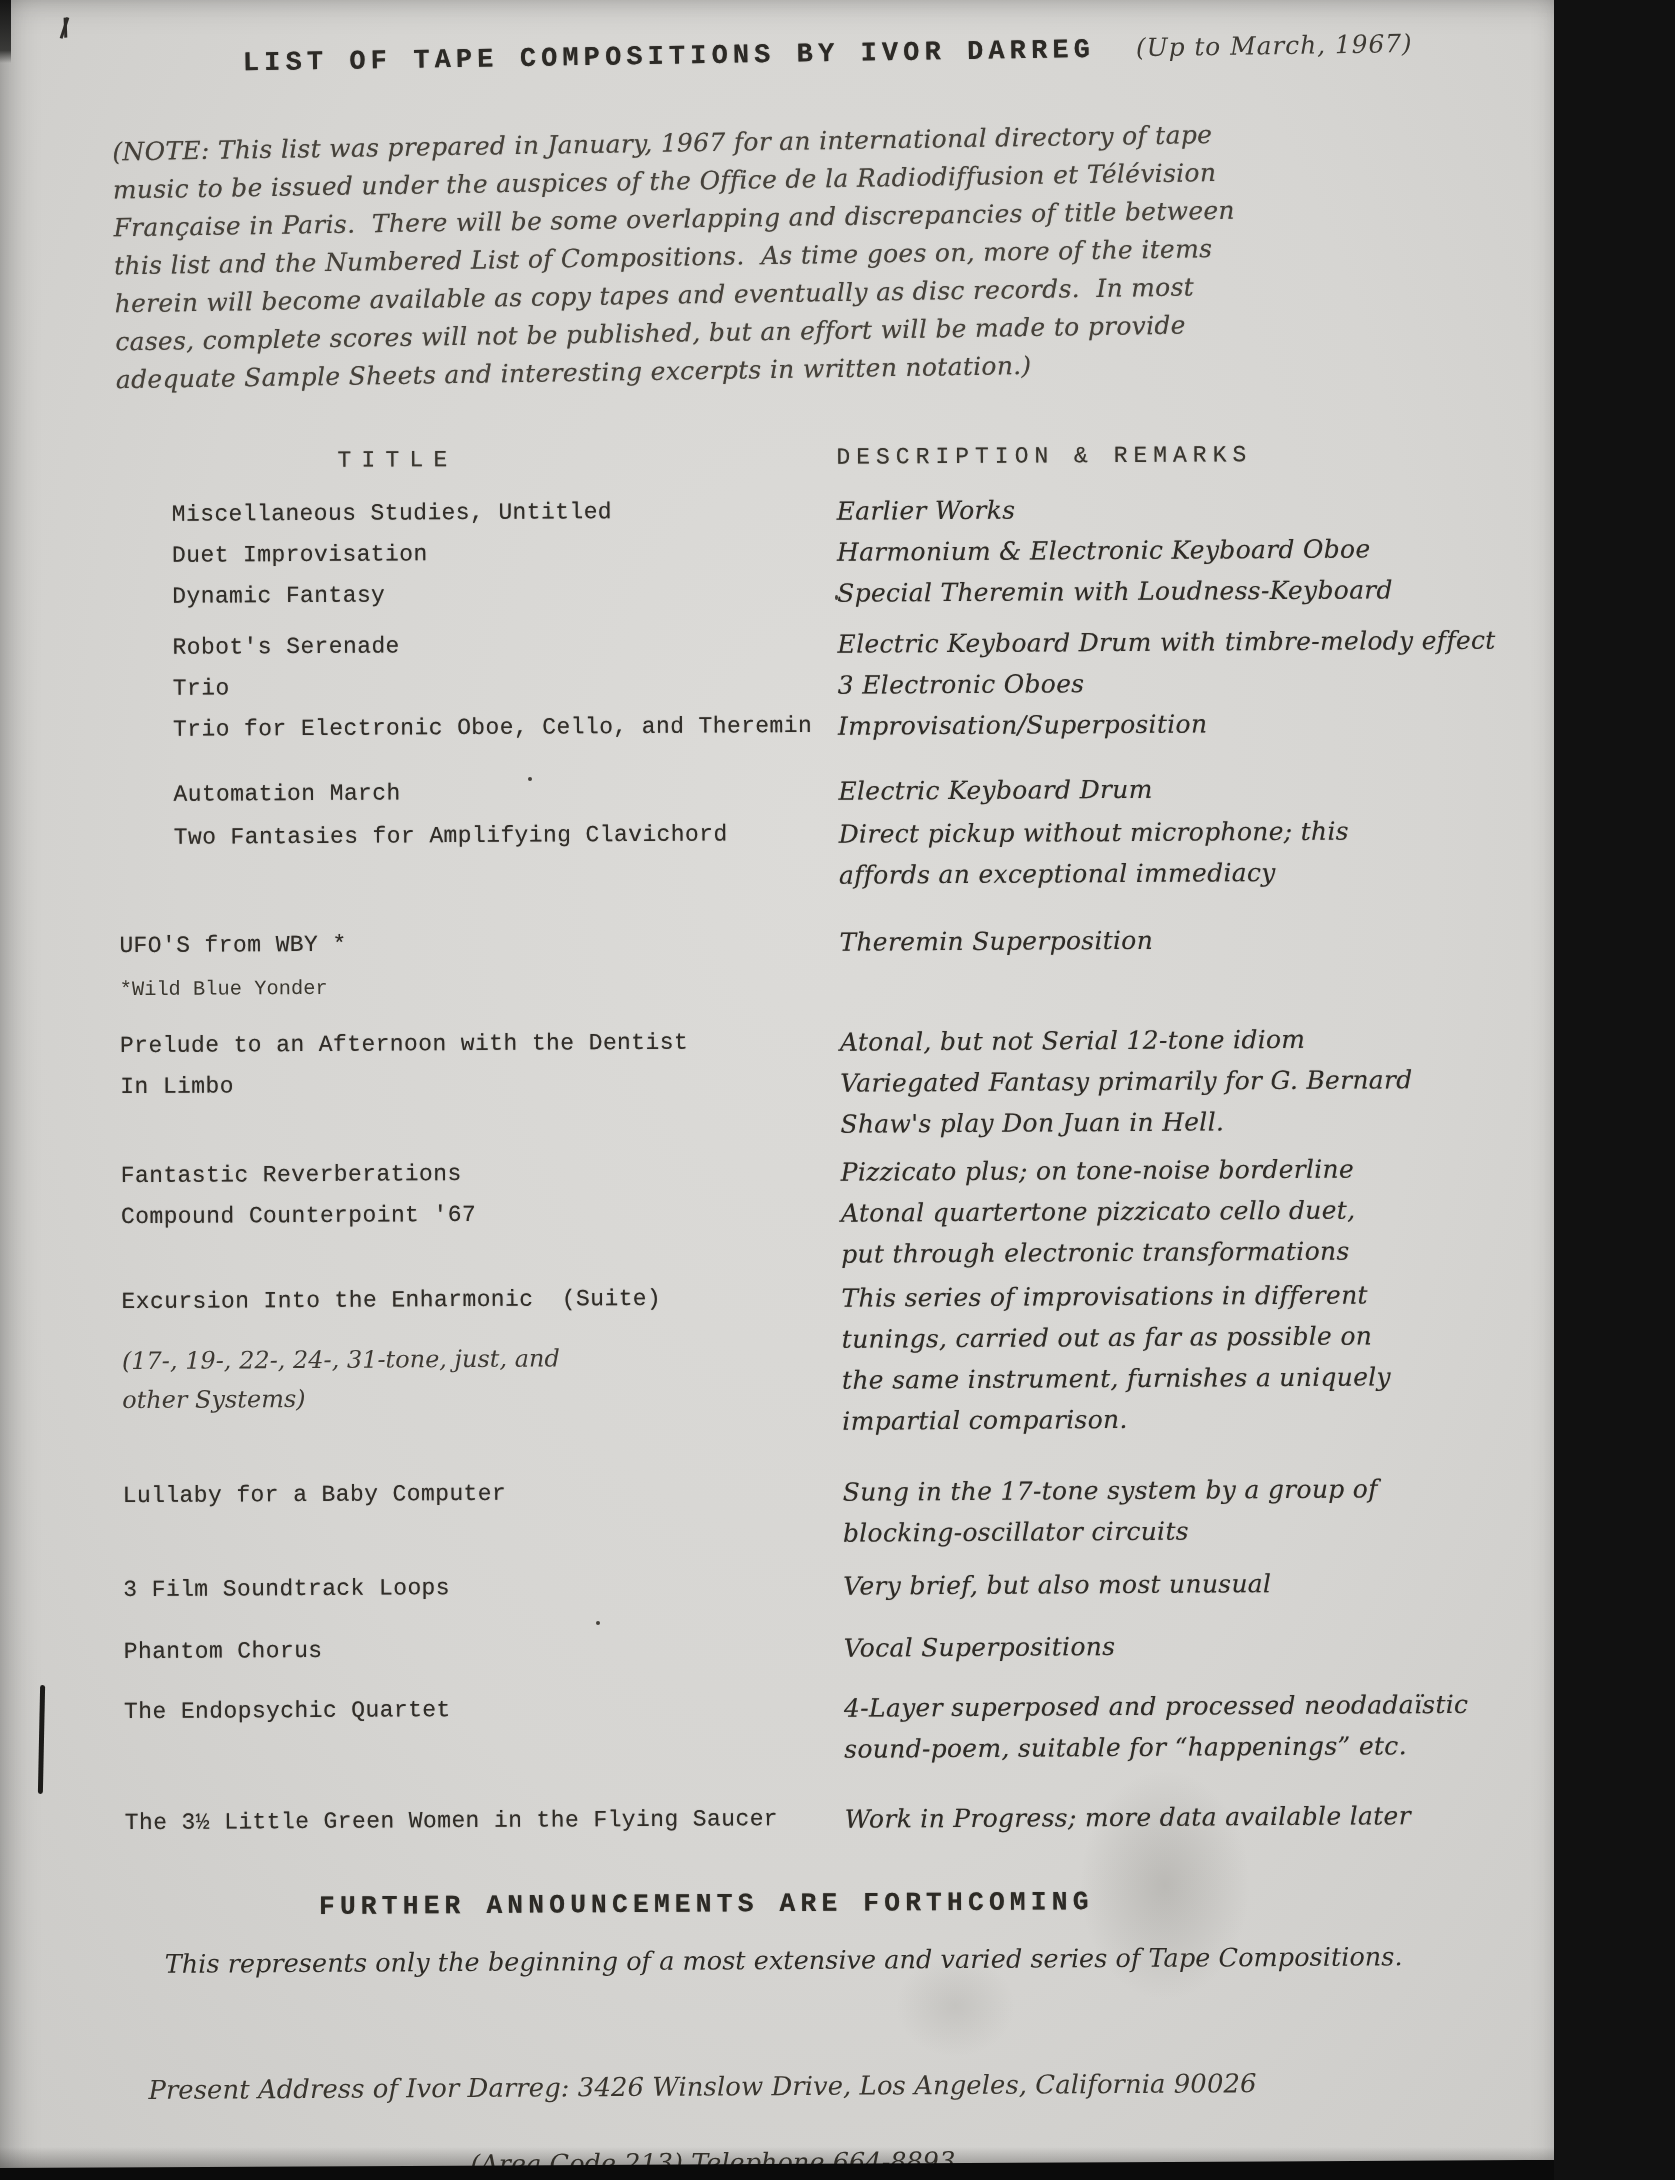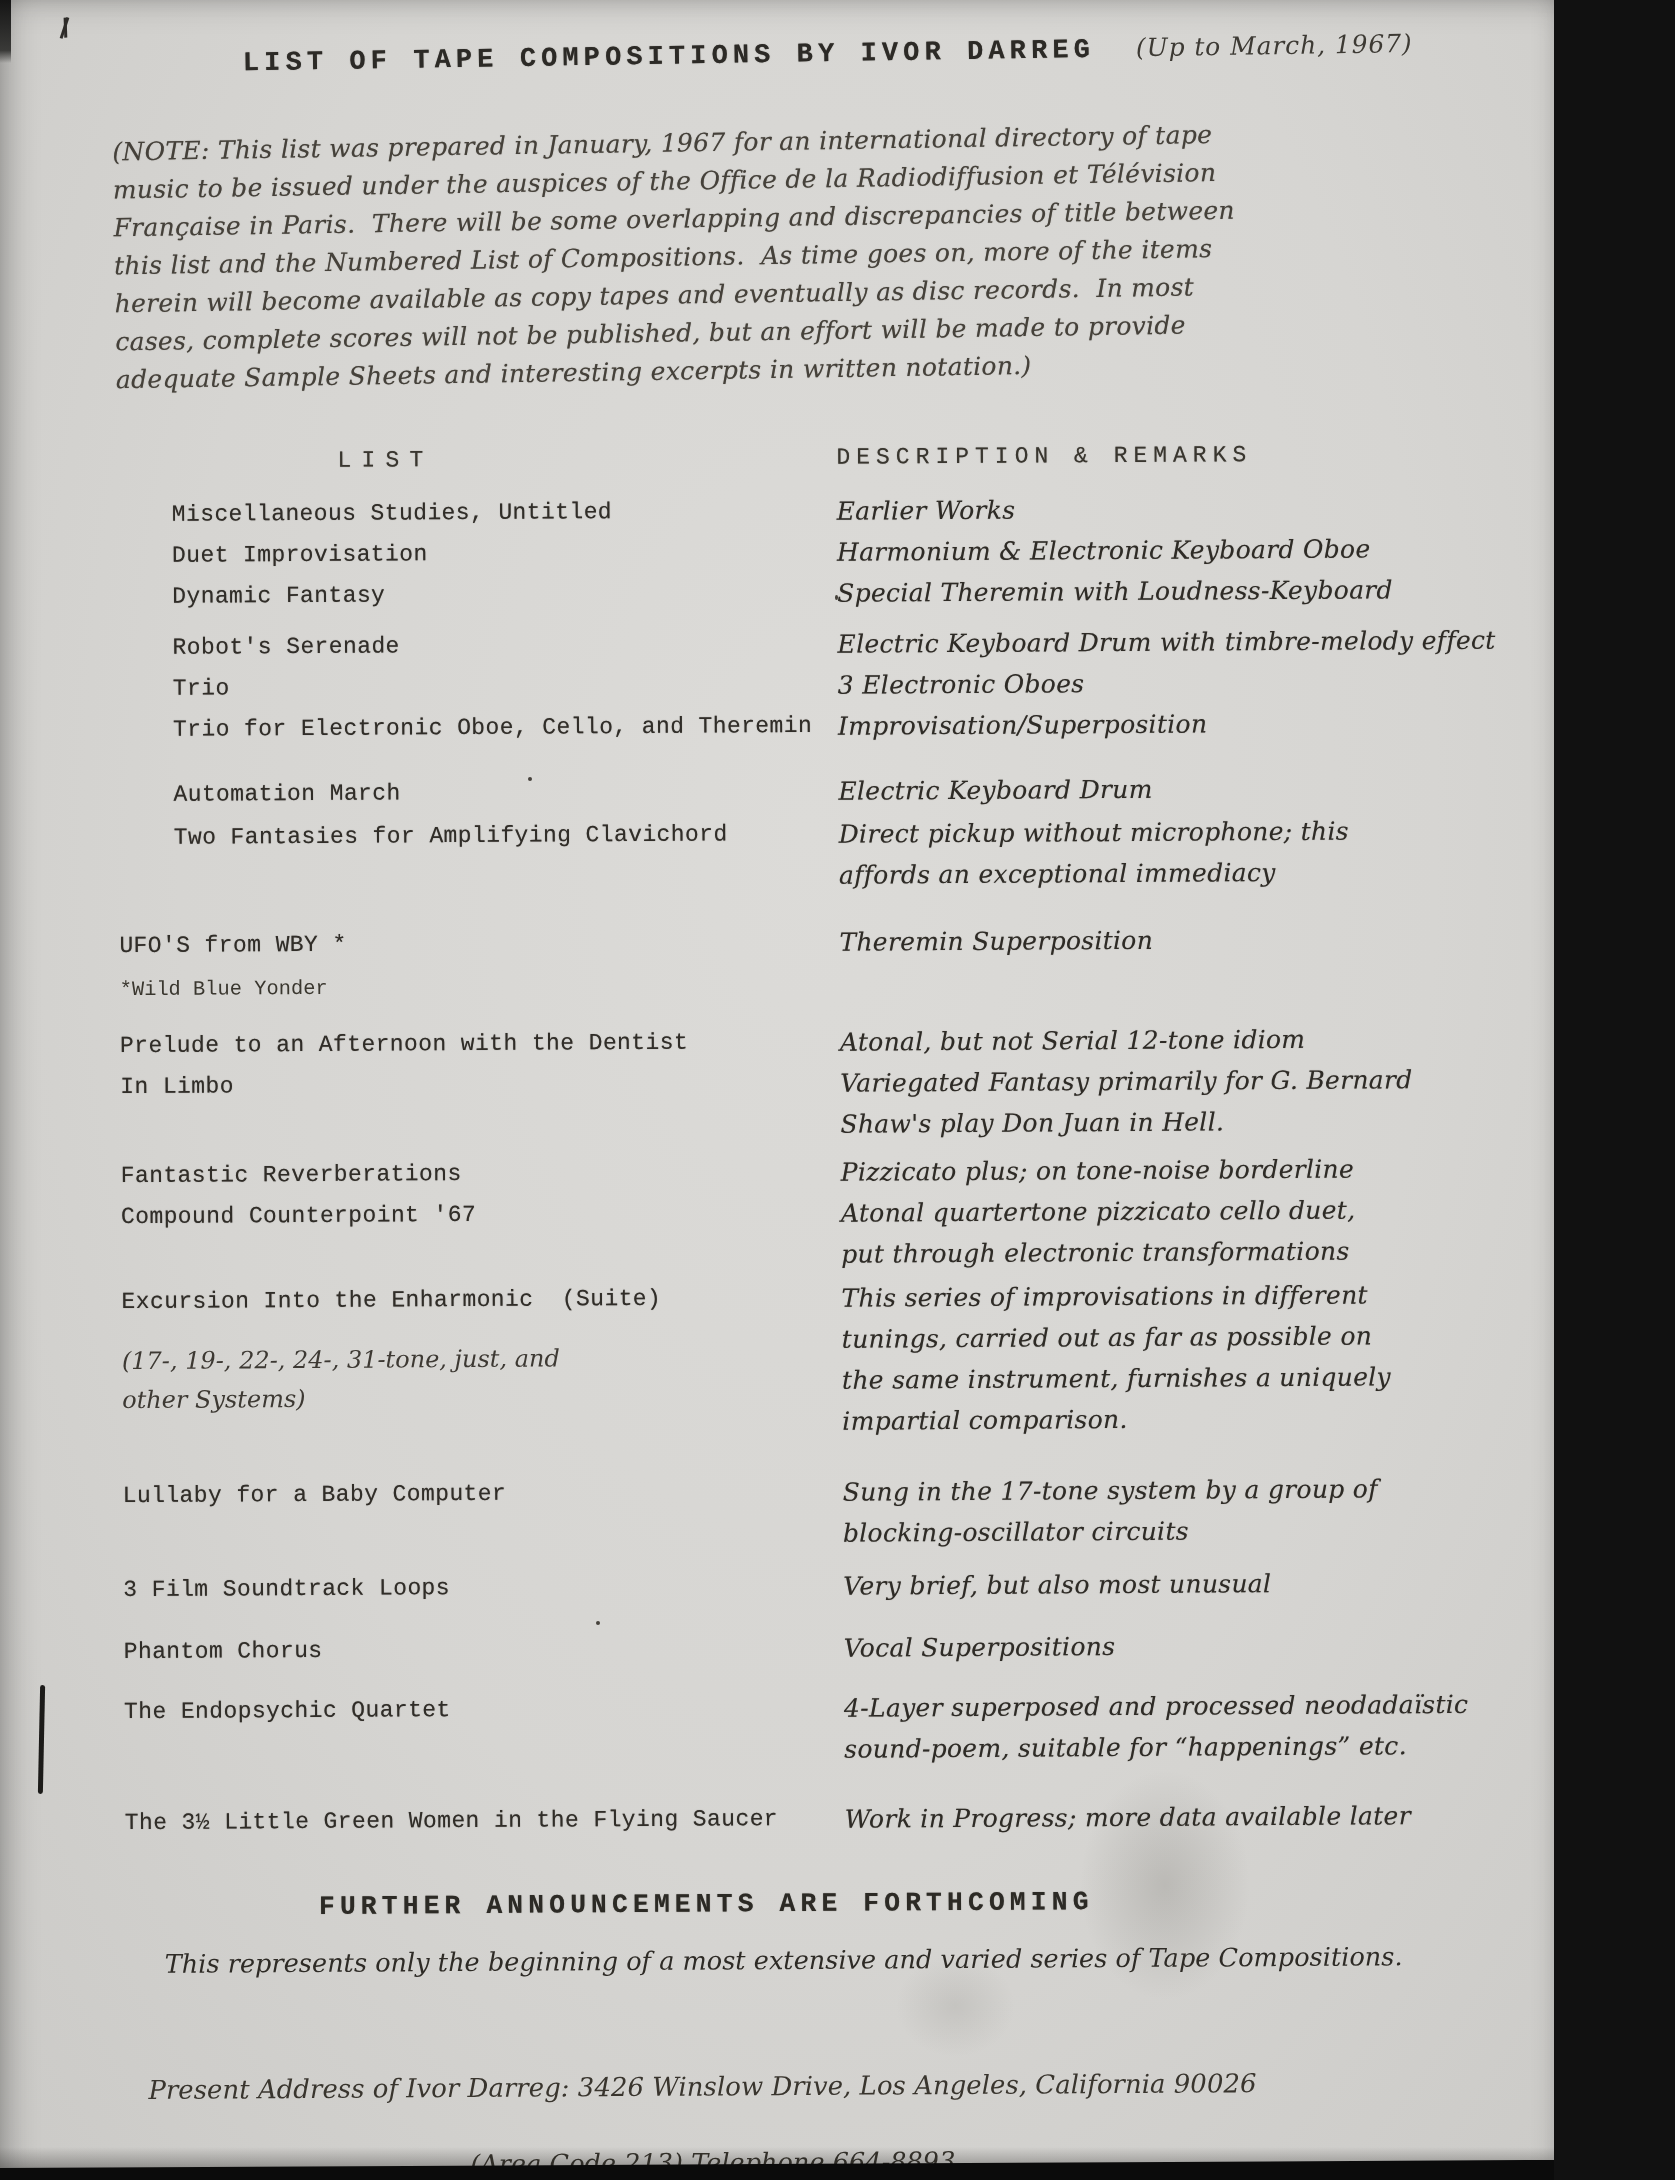--- a/index.html
+++ b/index.html
@@ -88,21 +88,21 @@
 music to be issued under the auspices of the Office de la Radiodiffusion et Télévision
 Française in Paris.  There will be some overlapping and discrepancies of title between
 this list and the Numbered List of Compositions.  As time goes on, more of the items
 herein will become available as copy tapes and eventually as disc records.  In most
 cases, complete scores will not be published, but an effort will be made to provide
 adequate Sample Sheets and interesting excerpts in written notation.)</div>
   </div>
 
   <div class="tilt-b">
     <div class="hdr-row">
-      <div class="hdr-c1"><span class="hdr">LIST</span></div>
+      <div class="hdr-c1"><span class="hdr">TITLE</span></div>
       <div class="hdr-c2"><span class="hdr">DESCRIPTION &amp; REMARKS</span></div>
     </div>
 
     <div class="row ind" style="margin-top:10.2px">
       <div class="cell-title">
           <div class="t roman">Miscellaneous Studies, Untitled</div>
         </div>
       <div class="cell-desc cursive">Earlier Works</div>
     </div>
     <div class="row ind">

